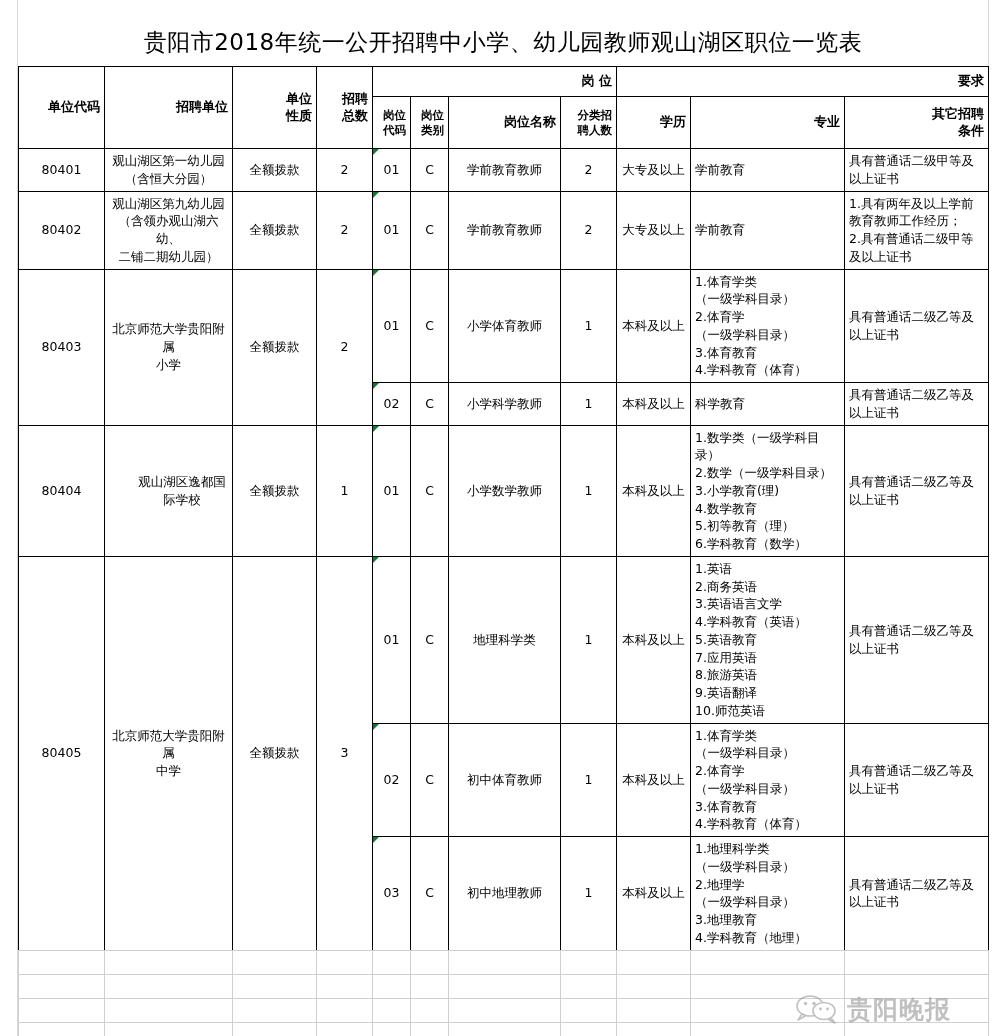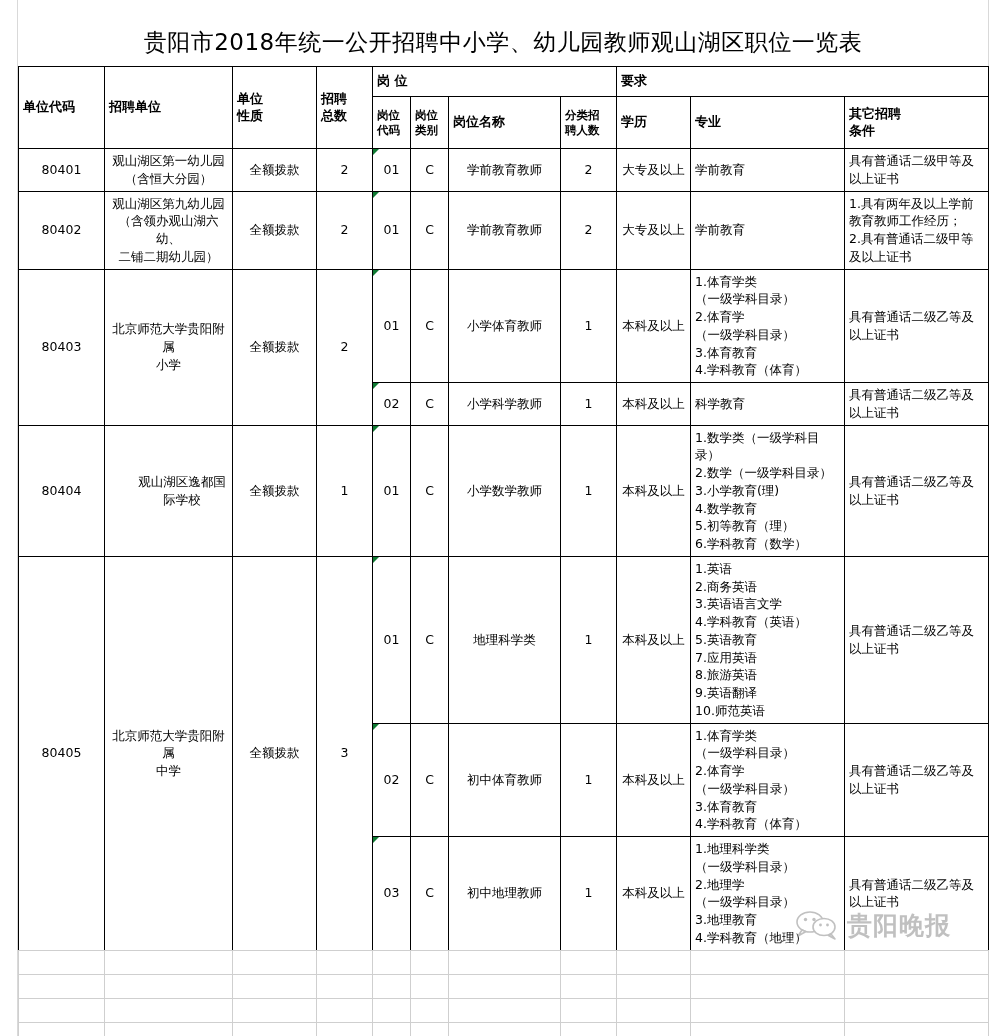--- a/index.html
+++ b/index.html
@@ -62,21 +62,21 @@
     border:1px solid #000000;
     padding:3px 4px;
     vertical-align:middle;
     font-size:12.5px;
     line-height:1.42;
     word-break:break-all;
     box-sizing:border-box;
   }
   table.grid th{
     font-weight:bold;
-    text-align:left;
+    text-align:right;
     font-size:13px;
     line-height:1.3;
   }
   .c-center{text-align:center;}
   .c-left{text-align:left;}
 
   
   col.w-code    {width:86px;}
   col.w-unit    {width:128px;}
   col.w-nature  {width:84px;}
@@ -118,21 +118,21 @@
   table.blank td{
     border:1px solid #cfcfcf;
     height:24px;
     padding:0;
     box-sizing:border-box;
   }
 
   
   #watermark{
     position:absolute;
-    left:795px; top:910px;
+    left:795px; top:994px;
     display:flex;
     align-items:center;
     gap:8px;
     opacity:.55;
     pointer-events:none;
   }
   #watermark .wm-text{
     font-size:25px;
     font-weight:bold;
     color:#8e8e8e;

